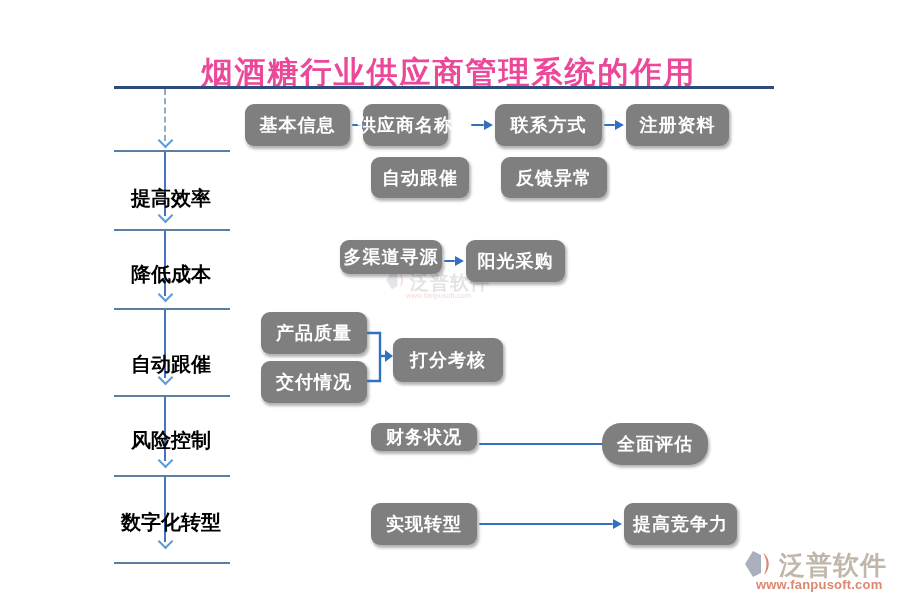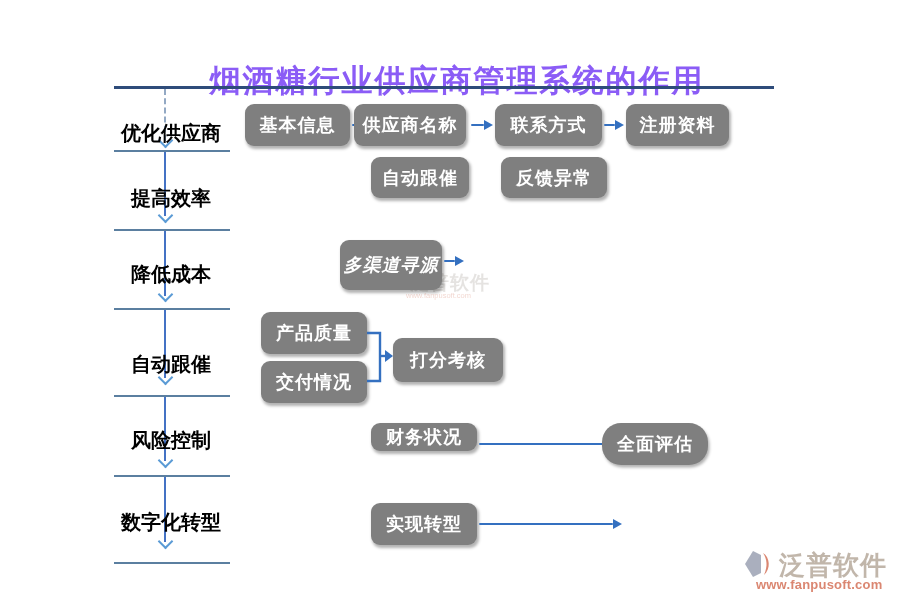--- a/index.html
+++ b/index.html
@@ -1,20 +1,20 @@
 <!DOCTYPE html>
 <html><head>
 <meta charset="utf-8">
 <style>
   html,body{margin:0;padding:0;background:#ffffff;}
   .canvas{position:relative;width:900px;height:600px;background:#ffffff;
           font-family:"Liberation Sans","DejaVu Sans",sans-serif;overflow:hidden;}
 
-  .title{position:absolute;top:44px;left:0;width:882px;margin:16px;text-align:center;
-         font-size:31px;font-weight:bold;color:#8b5cf6;letter-spacing:2px;z-index:2;}
+  .title{position:absolute;top:44px;left:0;width:882px;margin:8px;text-align:center;
+         font-size:31px;font-weight:bold;color:#ec4899;letter-spacing:2px;z-index:2;}
   .title-rule{position:absolute;top:86px;left:114px;width:660px;height:2.5px;
               background:#2E4C7A;z-index:2;}
 
   .cat-label{position:absolute;left:91px;width:160px;text-align:center;
              font-size:20px;font-weight:bold;color:#000;z-index:2;}
   .cat-rule{position:absolute;left:114px;width:116px;height:2px;background:#5B7FA0;z-index:2;}
 
   .vline{position:absolute;left:164px;width:2px;background:#4472C4;z-index:1;}
   .vline-dashed{position:absolute;left:164px;width:0;border-left:2px dashed #93A9C4;z-index:1;}
   .chev{position:absolute;left:160px;width:9px;height:9px;
@@ -47,21 +47,20 @@
 </head>
 <body>
 
 <div class="canvas">
 
   <h1 class="title">烟酒糖行业供应商管理系统的作用</h1>
   <div class="title-rule"></div>
 
   <div class="vline-dashed" style="top:89px;height:52px;"></div>
   <div class="chev" style="top:135px;"></div>
-  <div class="cat-label" style="top:120px;">优化供应商</div>
   <div class="cat-rule" style="top:150px;"></div>
 
   <div class="vline" style="top:152px;height:64px;"></div>
   <div class="chev" style="top:210px;"></div>
   <div class="cat-label" style="top:185px;">提高效率</div>
   <div class="cat-rule" style="top:229px;"></div>
 
   <div class="vline" style="top:231px;height:65px;"></div>
   <div class="chev" style="top:289px;"></div>
   <div class="cat-label" style="top:261px;">降低成本</div>
@@ -80,21 +79,21 @@
   <div class="vline" style="top:477px;height:65px;"></div>
   <div class="chev" style="top:536px;"></div>
   <div class="cat-label" style="top:509px;">数字化转型</div>
   <div class="cat-rule" style="top:562px;"></div>
 
   <div class="gbox" style="left:245px;top:104px;width:105px;height:42px;">基本信息</div>
   <div class="harrow" style="left:352px;top:119px;width:18px;">
       <span class="shaft"></span>
       <span class="head"></span>
     </div>
-  <div class="gbox" style="left:354px;top:104px;width:112px;height:42px;">供应商名称</div>
+  <div class="gbox" style="left:363px;top:104px;width:85px;height:42px;">供应商名称</div>
   <div class="harrow" style="left:471px;top:119px;width:22px;">
       <span class="shaft"></span>
       <span class="head"></span>
     </div>
   <div class="gbox" style="left:495px;top:104px;width:107px;height:42px;">联系方式</div>
   <div class="harrow" style="left:604px;top:119px;width:20px;">
       <span class="shaft"></span>
       <span class="head"></span>
     </div>
   <div class="gbox" style="left:626px;top:104px;width:103px;height:42px;">注册资料</div>
@@ -104,25 +103,26 @@
 
   <div class="wm">
     <svg class="wm-icon" width="24" height="24" viewBox="0 0 34 34">
       <polygon points="3,17 11,4 19,8 19,26 11,30" fill="#959CAE"></polygon>
       <path d="M21,6 C28,10 29,22 22,28 C26,19 25,12 21,6 Z" fill="#D2694E"></path>
     </svg>
     <span class="wm-name">泛普软件</span>
     <span class="wm-url">www.fanpusoft.com</span>
   </div>
 
-  <div class="gbox" style="left:340px;top:240px;width:102px;height:50px;font-style:italic;">多渠道寻源</div>
+  <div class="gbox" style="left:340px;top:240px;width:102px;height:34px;">多渠道寻源</div>
   <div class="harrow" style="left:444px;top:255px;width:20px;">
       <span class="shaft"></span>
       <span class="head"></span>
     </div>
+  <div class="gbox" style="left:466px;top:240px;width:99px;height:42px;">阳光采购</div>
 
   <div class="gbox" style="left:261px;top:312px;width:106px;height:42px;">产品质量</div>
   <div class="gbox" style="left:261px;top:361px;width:106px;height:42px;">交付情况</div>
   <svg class="bracket" width="27" height="56" viewBox="0 0 27 56">
     <polyline points="0,4 13,4 13,52 0,52" fill="none" stroke="#3470C0" stroke-width="2.4"></polyline>
     <line x1="13" y1="27" x2="19" y2="27" stroke="#3470C0" stroke-width="2.4"></line>
     <polygon points="18,21 26,27 18,33" fill="#3470C0"></polygon>
   </svg>
   <div class="gbox" style="left:393px;top:338px;width:110px;height:44px;">打分考核</div>
 
@@ -131,20 +131,21 @@
       <span class="shaft"></span>
       <span class="head"></span>
     </div>
   <div class="gbox" style="left:602px;top:423px;width:106px;height:42px;border-radius:19px;">全面评估</div>
 
   <div class="gbox" style="left:371px;top:503px;width:106px;height:42px;">实现转型</div>
   <div class="harrow" style="left:479px;top:518px;width:143px;">
       <span class="shaft"></span>
       <span class="head"></span>
     </div>
+  <div class="gbox" style="left:624px;top:503px;width:113px;height:42px;">提高竞争力</div>
 
   <div class="brand">
     <svg class="brand-icon" width="34" height="34" viewBox="0 0 34 34">
       <polygon points="3,17 11,4 19,8 19,26 11,30" fill="#959CAE"></polygon>
       <path d="M21,6 C28,10 29,22 22,28 C26,19 25,12 21,6 Z" fill="#D2694E"></path>
     </svg>
     <span class="brand-name">泛普软件</span>
     <span class="brand-url">www.fanpusoft.com</span>
   </div>
 

